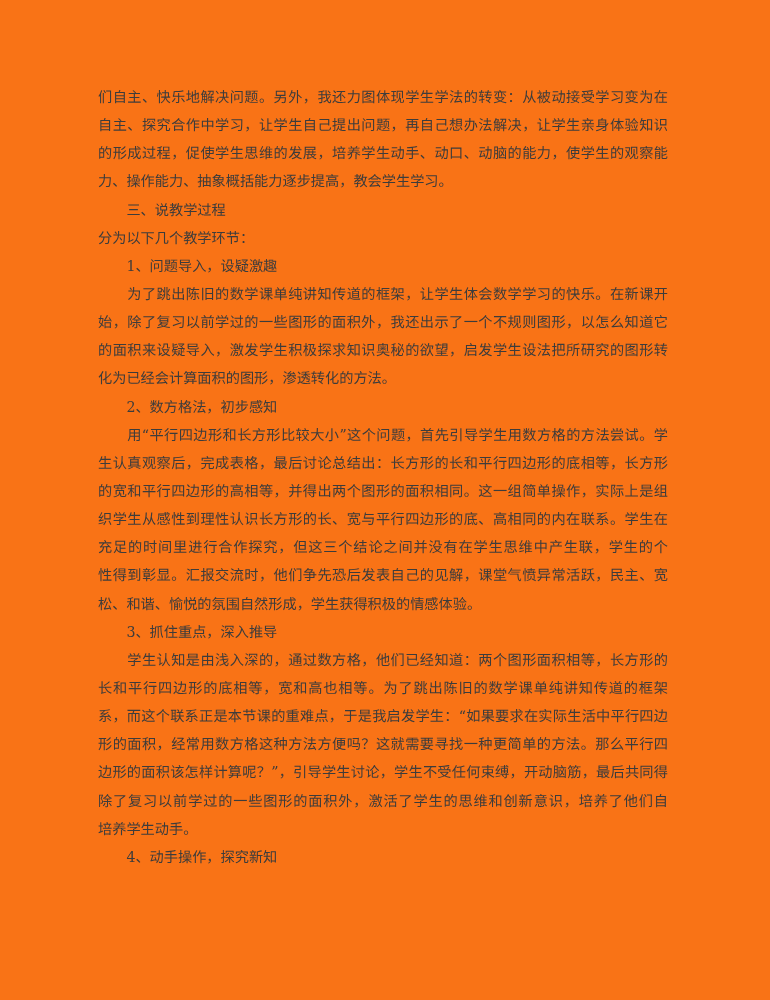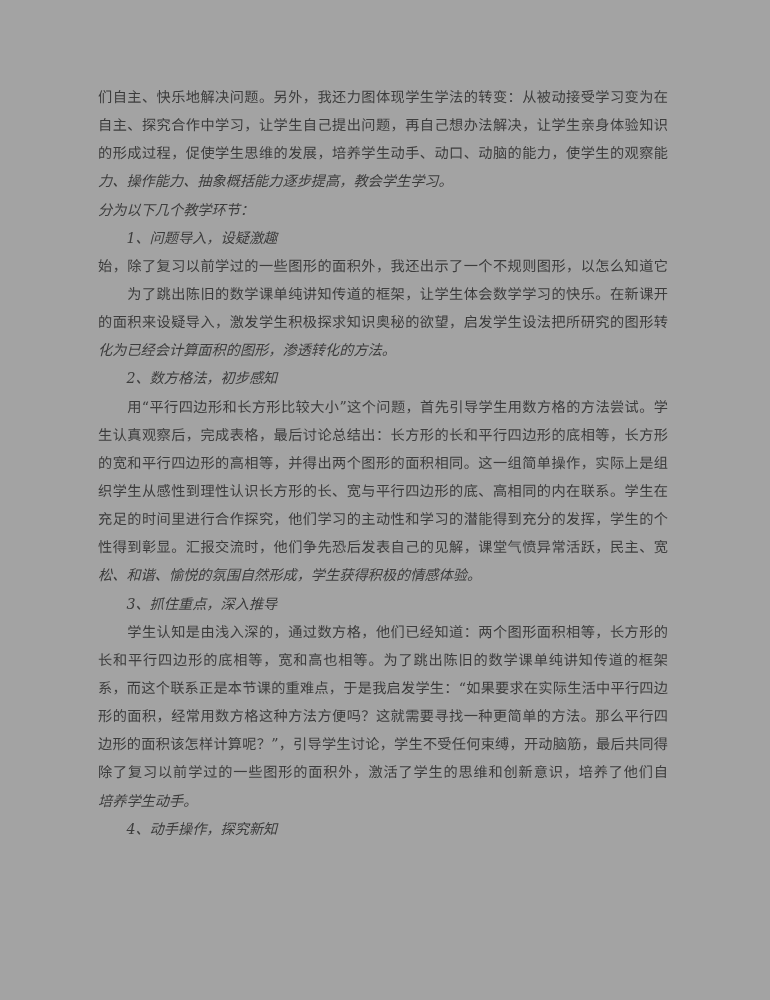--- a/index.html
+++ b/index.html
@@ -4,21 +4,21 @@
 <style>
   html, body {
     margin: 0;
     padding: 0;
     background: #ffffff;
   }
   .page {
     position: relative;
     width: 770px;
     height: 1000px;
-    background: #a3a3a3;
+    background: #f97316;
     overflow: hidden;
   }
   .doc {
     position: absolute;
     left: 98px;
     top: 83px;
     width: 570px;
     font-family: "DejaVu Serif", "Liberation Serif", serif;
     font-size: 14.2px;
     line-height: 28.15px;
@@ -31,45 +31,45 @@
     text-align: justify;
     text-align-last: justify;
     -moz-text-align-last: justify;
     white-space: normal;
     overflow: hidden;
     height: 28.15px;
   }
   .ln.end {
     text-align: right;
     text-align-last: left;
-    font-style: italic;
     -moz-text-align-last: left;
   }
 </style>
 </head>
 <body>
 
 <div class="page">
   <div class="doc">
     <div class="ln">们自主、快乐地解决问题。另外，我还力图体现学生学法的转变：从被动接受学习变为在</div>
     <div class="ln">自主、探究合作中学习，让学生自己提出问题，再自己想办法解决，让学生亲身体验知识</div>
     <div class="ln">的形成过程，促使学生思维的发展，培养学生动手、动口、动脑的能力，使学生的观察能</div>
     <div class="ln end">力、操作能力、抽象概括能力逐步提高，教会学生学习。</div>
+    <div class="ln end">　　三、说教学过程</div>
     <div class="ln end">分为以下几个教学环节：</div>
     <div class="ln end">　　1、问题导入，设疑激趣</div>
+    <div class="ln">　　为了跳出陈旧的数学课单纯讲知传道的框架，让学生体会数学学习的快乐。在新课开</div>
     <div class="ln">始，除了复习以前学过的一些图形的面积外，我还出示了一个不规则图形，以怎么知道它</div>
-    <div class="ln">　　为了跳出陈旧的数学课单纯讲知传道的框架，让学生体会数学学习的快乐。在新课开</div>
     <div class="ln">的面积来设疑导入，激发学生积极探求知识奥秘的欲望，启发学生设法把所研究的图形转</div>
     <div class="ln end">化为已经会计算面积的图形，渗透转化的方法。</div>
     <div class="ln end">　　2、数方格法，初步感知</div>
     <div class="ln">　　用“平行四边形和长方形比较大小”这个问题，首先引导学生用数方格的方法尝试。学</div>
     <div class="ln">生认真观察后，完成表格，最后讨论总结出：长方形的长和平行四边形的底相等，长方形</div>
     <div class="ln">的宽和平行四边形的高相等，并得出两个图形的面积相同。这一组简单操作，实际上是组</div>
     <div class="ln">织学生从感性到理性认识长方形的长、宽与平行四边形的底、高相同的内在联系。学生在</div>
-    <div class="ln">充足的时间里进行合作探究，他们学习的主动性和学习的潜能得到充分的发挥，学生的个</div>
+    <div class="ln">充足的时间里进行合作探究，但这三个结论之间并没有在学生思维中产生联，学生的个</div>
     <div class="ln">性得到彰显。汇报交流时，他们争先恐后发表自己的见解，课堂气愤异常活跃，民主、宽</div>
     <div class="ln end">松、和谐、愉悦的氛围自然形成，学生获得积极的情感体验。</div>
     <div class="ln end">　　3、抓住重点，深入推导</div>
     <div class="ln">　　学生认知是由浅入深的，通过数方格，他们已经知道：两个图形面积相等，长方形的</div>
     <div class="ln">长和平行四边形的底相等，宽和高也相等。为了跳出陈旧的数学课单纯讲知传道的框架</div>
     <div class="ln">系，而这个联系正是本节课的重难点，于是我启发学生：“如果要求在实际生活中平行四边</div>
     <div class="ln">形的面积，经常用数方格这种方法方便吗？这就需要寻找一种更简单的方法。那么平行四</div>
     <div class="ln">边形的面积该怎样计算呢？”，引导学生讨论，学生不受任何束缚，开动脑筋，最后共同得</div>
     <div class="ln">除了复习以前学过的一些图形的面积外，激活了学生的思维和创新意识，培养了他们自</div>
     <div class="ln end">培养学生动手。</div>

